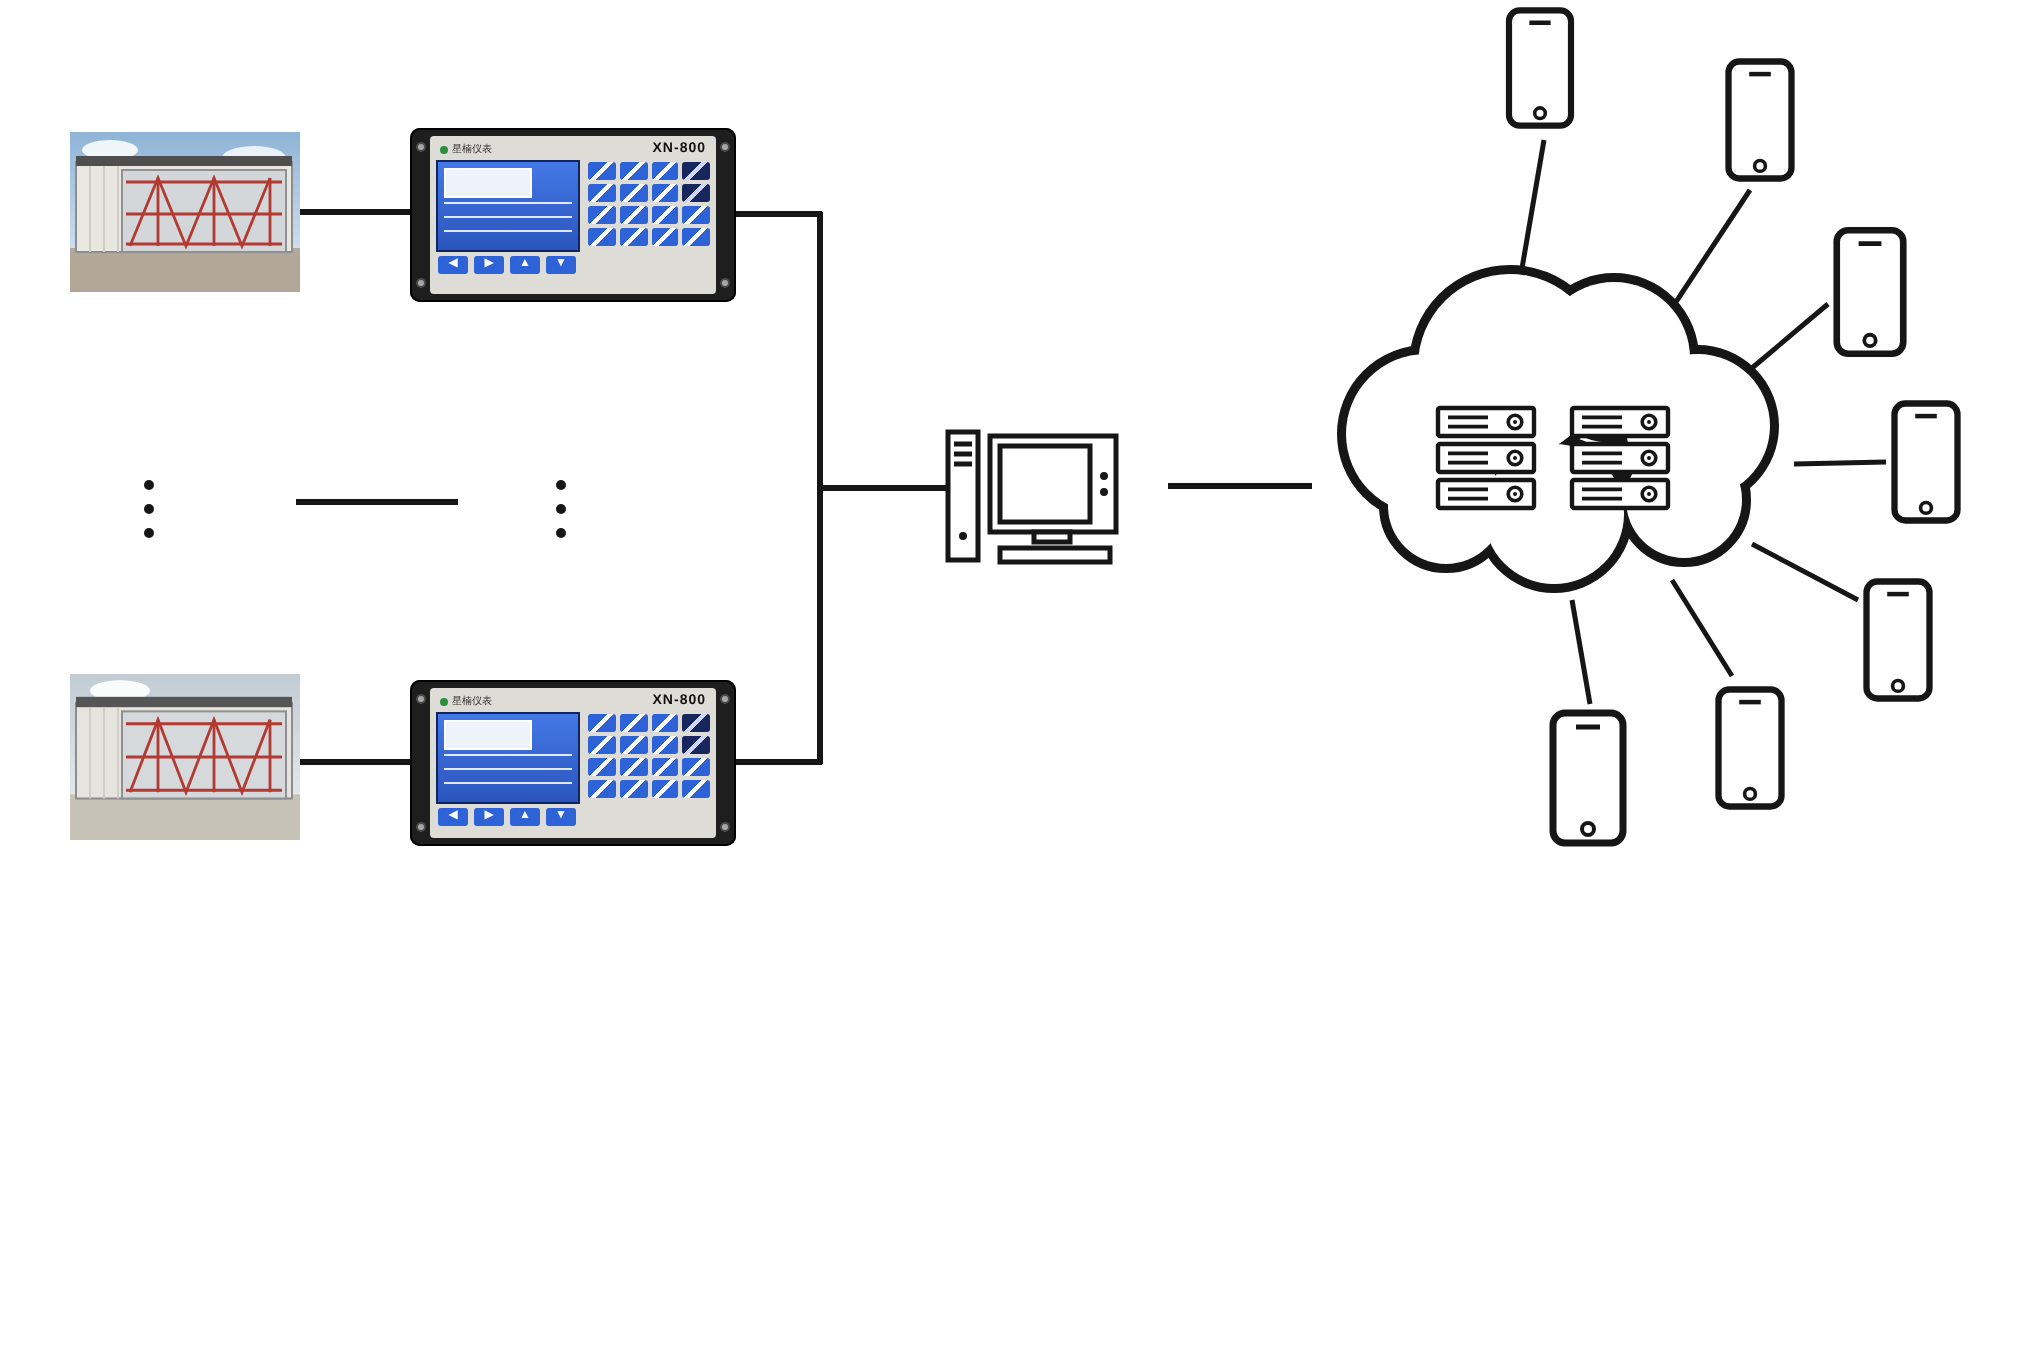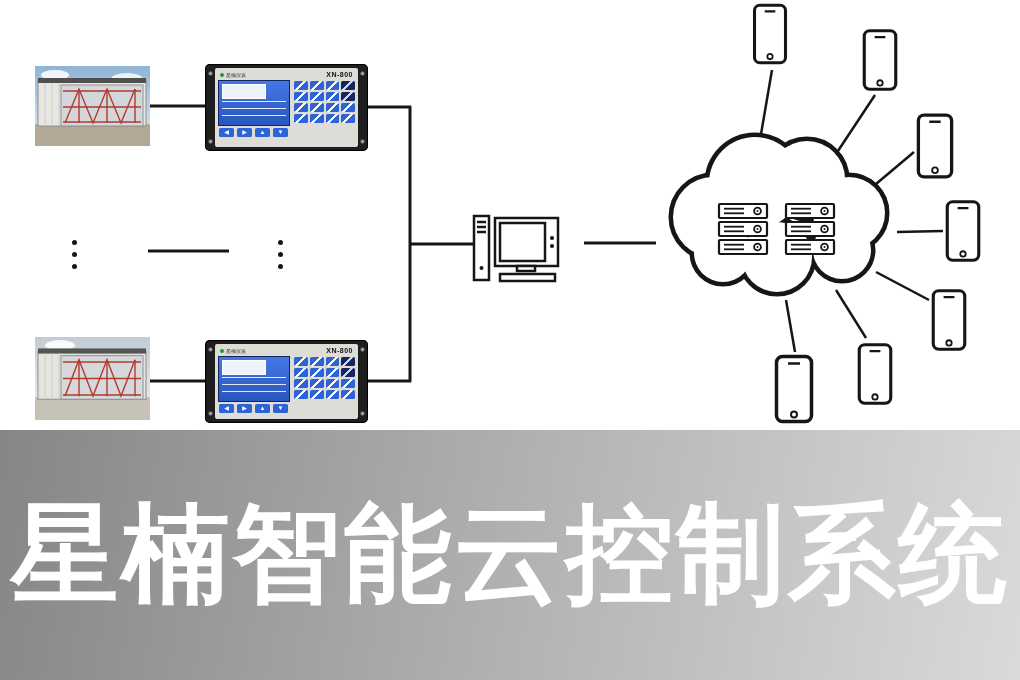--- a/index.html
+++ b/index.html
@@ -347,17 +347,14 @@
   <svg class="phone-svg" style="left:931px;top:285px" width="36" height="70" viewBox="0 0 40 70">
       <use href="#phone-shape"></use>
     </svg>
   <svg class="phone-svg" style="left:857px;top:338px" width="36" height="72" viewBox="0 0 40 70">
       <use href="#phone-shape"></use>
     </svg>
   <svg class="phone-svg" style="left:774px;top:353px" width="40" height="72" viewBox="0 0 40 70">
       <use href="#phone-shape"></use>
     </svg>
 
-  <div id="banner" class="abs">
-    <div class="banner-text">星楠智能云控制系统</div>
-  </div>
 
 </div>
 
 </body></html>

